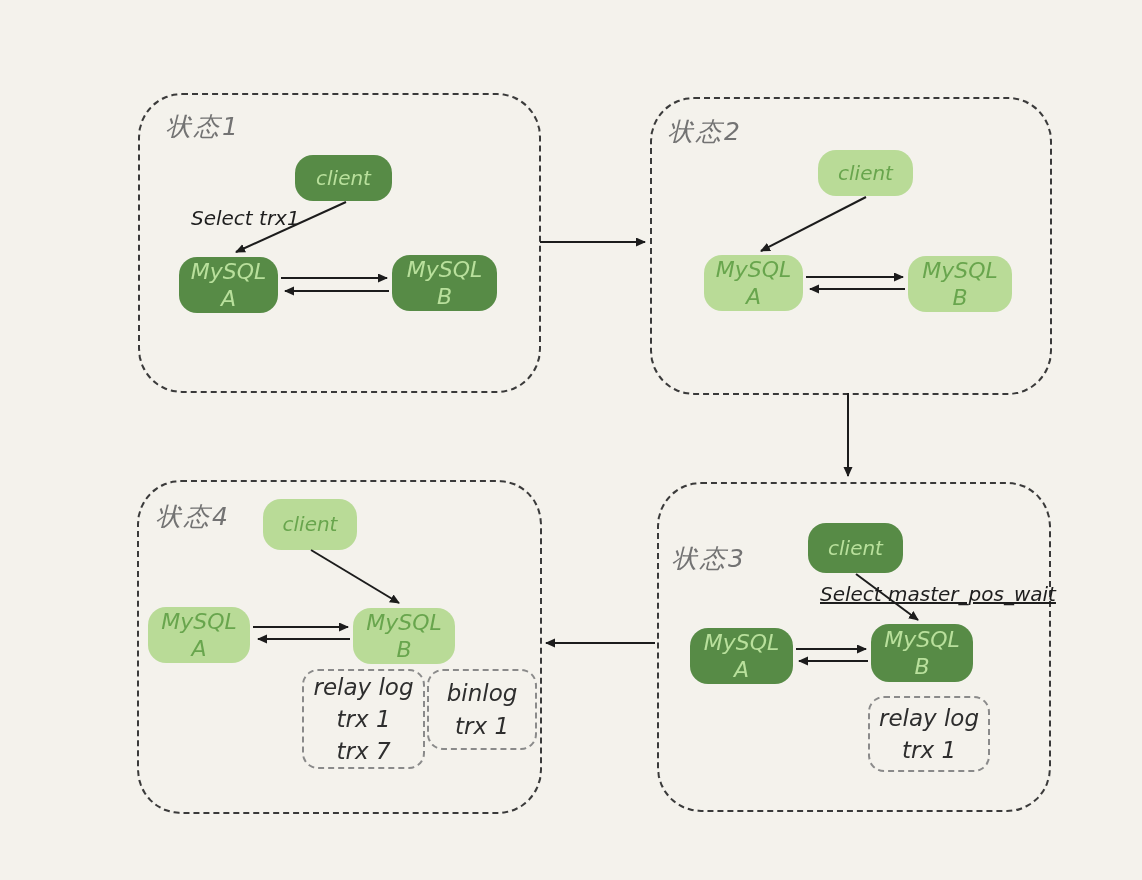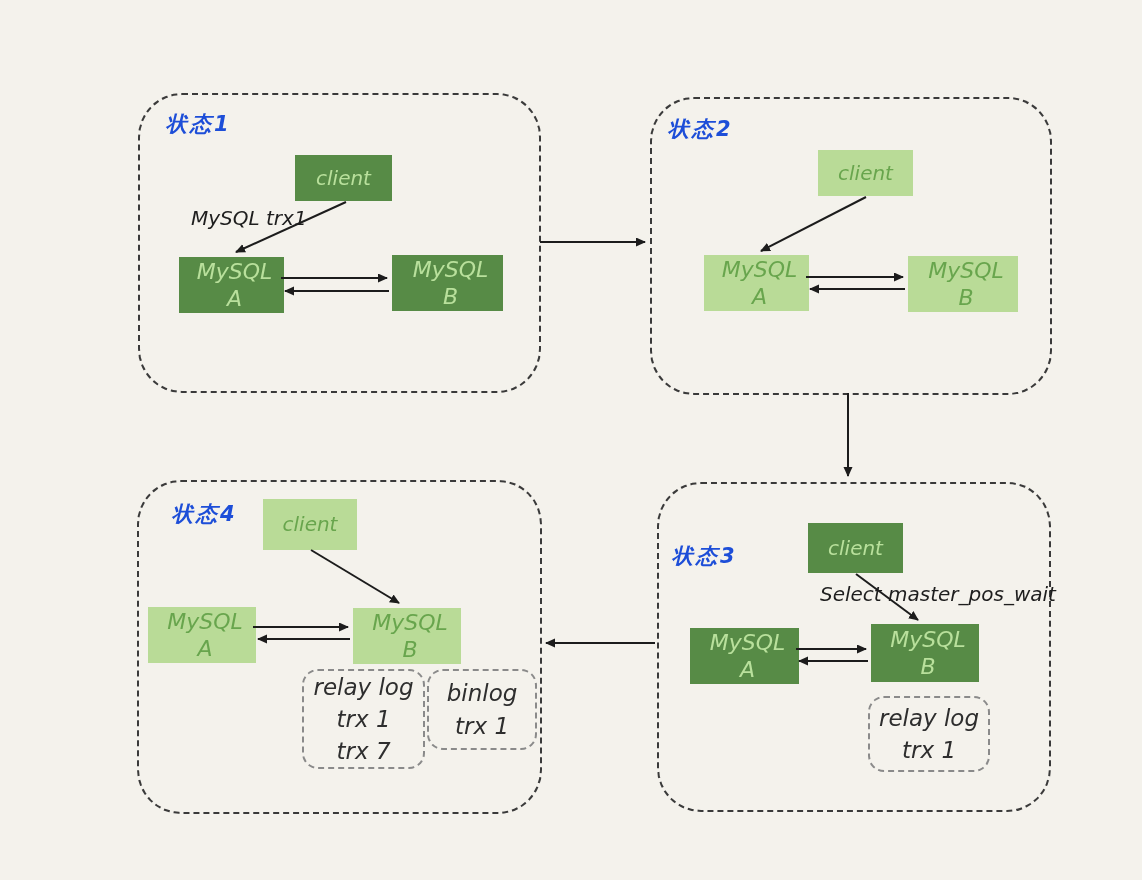--- a/index.html
+++ b/index.html
@@ -15,41 +15,41 @@
   }
   
   .panel{
     position:absolute;
     border:2px dashed #3a3a3a;
     border-radius:44px;
     background:transparent;
   }
   .panel-title{
     position:absolute;
-    font-size:21px;
-    font-weight:700;
-    color:#1d4ed8;
+    font-size:25px;
+    font-weight:400;
+    color:#737373;
     letter-spacing:3px;
     font-style:italic;
   }
   
   .gbox{
     position:absolute;
-    border-radius:0;
+    border-radius:18px;
     display:flex;
     flex-direction:column;
     align-items:center;
     justify-content:center;
     font-style:italic;
     line-height:1.25;
   }
   .gbox.dark{background:#578b46;color:#b9e09c;}
   .gbox.light{background:#b9db97;color:#68a54d;}
   .client-box{font-size:20px;}
-  .node-box{font-size:22px;padding-left:6px;}
+  .node-box{font-size:22px;}
   .node-box span{display:block;text-align:center;}
   
   .action-label{
     position:absolute;
     font-size:20px;
     font-style:italic;
     color:#1e1e1e;
     white-space:nowrap;
   }
   
@@ -80,21 +80,21 @@
 </head>
 <body>
 
 <div id="canvas">
 
   <div class="panel" style="left:138px;top:93px;width:399px;height:296px;"></div>
   <div class="panel-title" style="left:166px;top:110px;">状态1</div>
   <div class="gbox dark client-box" style="left:295px;top:155px;width:97px;height:46px;">
     <span>client</span>
   </div>
-  <div class="action-label" style="left:191px;top:206px;">MySQL trx1</div>
+  <div class="action-label" style="left:191px;top:206px;">Select trx1</div>
   <div class="gbox dark node-box" style="left:179px;top:257px;width:99px;height:56px;">
     <span>MySQL</span>
     <span>A</span>
   </div>
   <div class="gbox dark node-box" style="left:392px;top:255px;width:105px;height:56px;">
     <span>MySQL</span>
     <span>B</span>
   </div>
 
   <div class="panel" style="left:650px;top:97px;width:398px;height:294px;"></div>
@@ -109,36 +109,36 @@
   <div class="gbox light node-box" style="left:908px;top:256px;width:104px;height:56px;">
     <span>MySQL</span>
     <span>B</span>
   </div>
 
   <div class="panel" style="left:657px;top:482px;width:390px;height:326px;"></div>
   <div class="panel-title" style="left:672px;top:498px;margin-top:44px;">状态3</div>
   <div class="gbox dark client-box" style="left:808px;top:523px;width:95px;height:50px;">
     <span>client</span>
   </div>
-  <div class="action-label" style="left:820px;top:582px;">Select master_pos_wait</div>
+  <div class="action-label" style="left:820px;top:582px;text-decoration:underline;">Select master_pos_wait</div>
   <div class="gbox dark node-box" style="left:690px;top:628px;width:103px;height:56px;">
     <span>MySQL</span>
     <span>A</span>
   </div>
   <div class="gbox dark node-box" style="left:871px;top:624px;width:102px;height:58px;">
     <span>MySQL</span>
     <span>B</span>
   </div>
   <div class="logbox" style="left:868px;top:696px;width:118px;height:72px;">
     <span>relay log</span>
     <span>trx 1</span>
   </div>
 
   <div class="panel" style="left:137px;top:480px;width:401px;height:330px;"></div>
-  <div class="panel-title" style="left:156px;top:500px;margin-left:16px;">状态4</div>
+  <div class="panel-title" style="left:156px;top:500px;">状态4</div>
   <div class="gbox light client-box" style="left:263px;top:499px;width:94px;height:51px;">
     <span>client</span>
   </div>
   <div class="gbox light node-box" style="left:148px;top:607px;width:102px;height:56px;">
     <span>MySQL</span>
     <span>A</span>
   </div>
   <div class="gbox light node-box" style="left:353px;top:608px;width:102px;height:56px;">
     <span>MySQL</span>
     <span>B</span>

